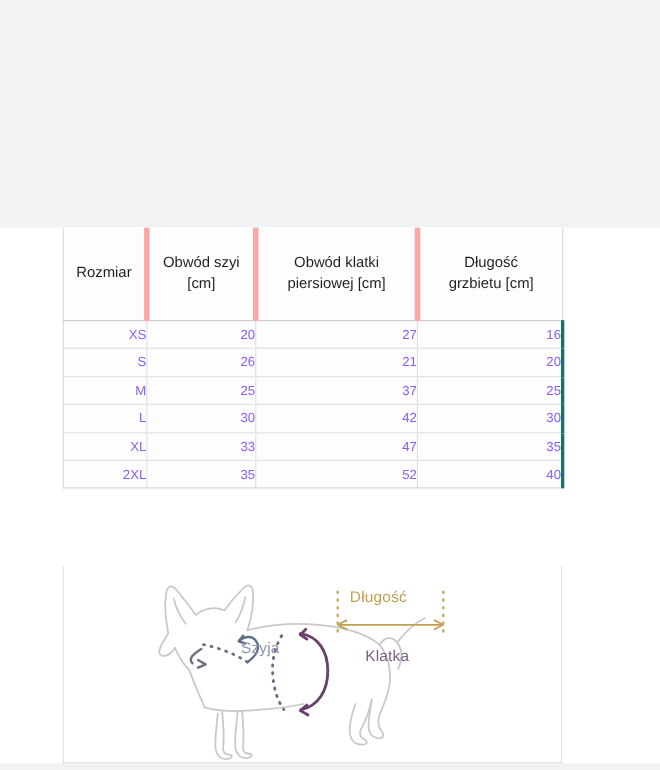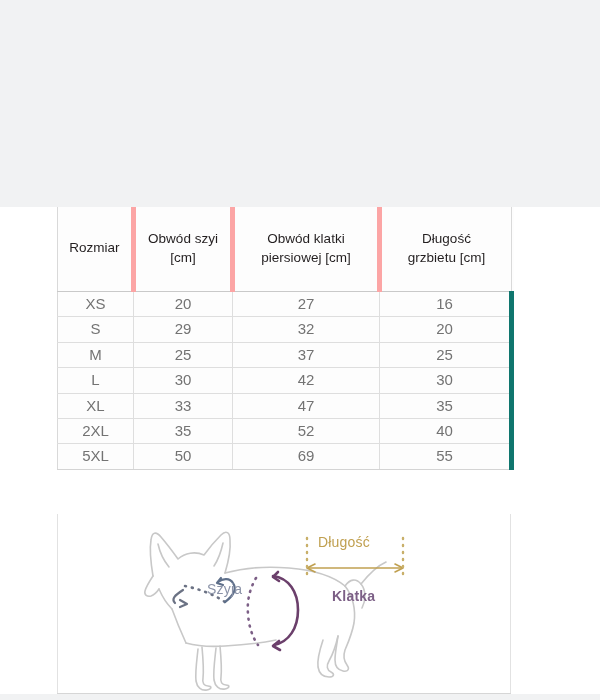--- a/index.html
+++ b/index.html
@@ -73,32 +73,32 @@
     border-bottom: 1px solid #c9c9c9;
     background: #fdfdfd;
   }
   .size-table th.first {
     border-left: 1px solid #d9d9d9;
   }
   .size-table th.last {
     border-right: 1px solid #d9d9d9;
   }
   .size-table td {
-    font-size: 15px;
-    color: #737373;
-    text-align: center;
+    font-size: 12px;
+    color: #8b5cf6;
+    text-align: right;
     height: 24.4px;
     padding: 0;
     line-height: 24.4px;
     border-left: 1px solid #dedede;
     border-bottom: 1px solid #dedede;
     background: #fdfdfd;
   }
   .size-table td.first { border-left: 1px solid #d9d9d9; }
-  .size-table td.last  { border-right: 5px solid #0f766e; }
+  .size-table td.last  { border-right: 3px solid #0f766e; }
   .size-table tr:last-child td { border-bottom: 1px solid #d4d4d4; }
 
   
   .rail {
     position: absolute;
     width: 1px;
     background: #e2e2e2;
   }
   .rail-left  { left: 57px;  top: 307px; height: 180px; }
   .rail-right { left: 510px; top: 307px; height: 180px; }
@@ -118,22 +118,22 @@
     height: 176px;
   }
   .figure svg { display: block; }
 
   .lbl {
     position: absolute;
     font-size: 14px;
     white-space: nowrap;
   }
   .lbl-dlugosc { left: 261px; top: 18px; color: #c0a050; letter-spacing: .2px; }
-  .lbl-szyja   { left: 150px; top: 65px; color: #8b93a8; letter-spacing: .2px; }
-  .lbl-klatka  { left: 275px; top: 72px; color: #7c5f86; letter-spacing: .2px; font-weight: bold; }
+  .lbl-szyja   { left: 162px; top: 65px; color: #8b93a8; letter-spacing: .2px; }
+  .lbl-klatka  { left: 275px; top: 72px; color: #7c5f86; letter-spacing: .2px; }
 </style>
 </head>
 <body>
 
 <div id="page">
 
   <div class="band-top"></div>
 
   <div class="card">
 
@@ -165,22 +165,22 @@
       </thead>
       <tbody>
         <tr>
           <td class="first">XS</td>
           <td>20</td>
           <td>27</td>
           <td class="last">16</td>
         </tr>
         <tr>
           <td class="first">S</td>
-          <td>29</td>
-          <td>32</td>
+          <td>26</td>
+          <td>21</td>
           <td class="last">20</td>
         </tr>
         <tr>
           <td class="first">M</td>
           <td>25</td>
           <td>37</td>
           <td class="last">25</td>
         </tr>
         <tr>
           <td class="first">L</td>
@@ -192,26 +192,20 @@
           <td class="first">XL</td>
           <td>33</td>
           <td>47</td>
           <td class="last">35</td>
         </tr>
         <tr>
           <td class="first">2XL</td>
           <td>35</td>
           <td>52</td>
           <td class="last">40</td>
-        </tr>
-        <tr>
-          <td class="first">5XL</td>
-          <td>50</td>
-          <td>69</td>
-          <td class="last">55</td>
         </tr>
       </tbody>
     </table>
 
     <div class="rail rail-left"></div>
     <div class="rail rail-right"></div>
     <div class="rail-bottom"></div>
 
     <div class="figure">
 

